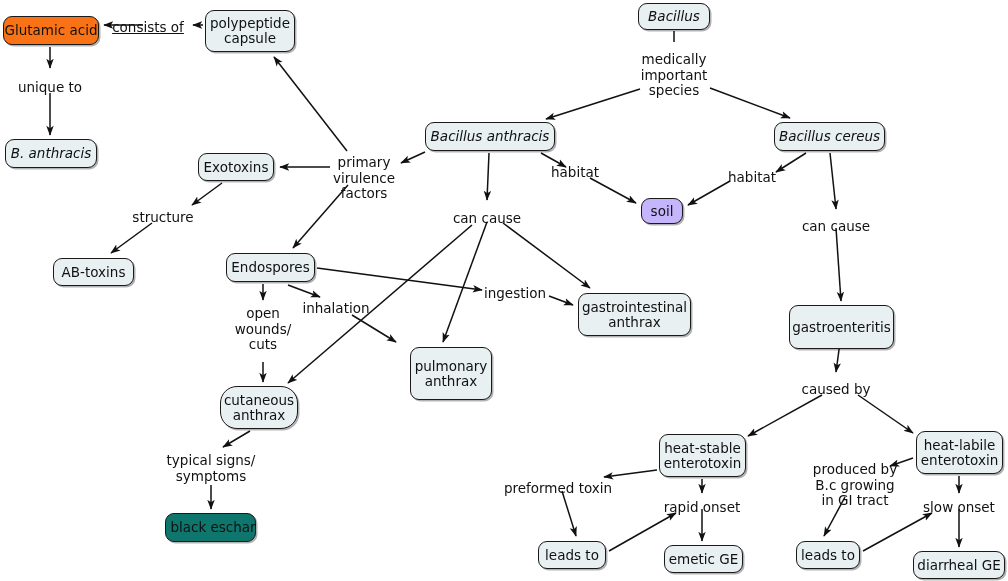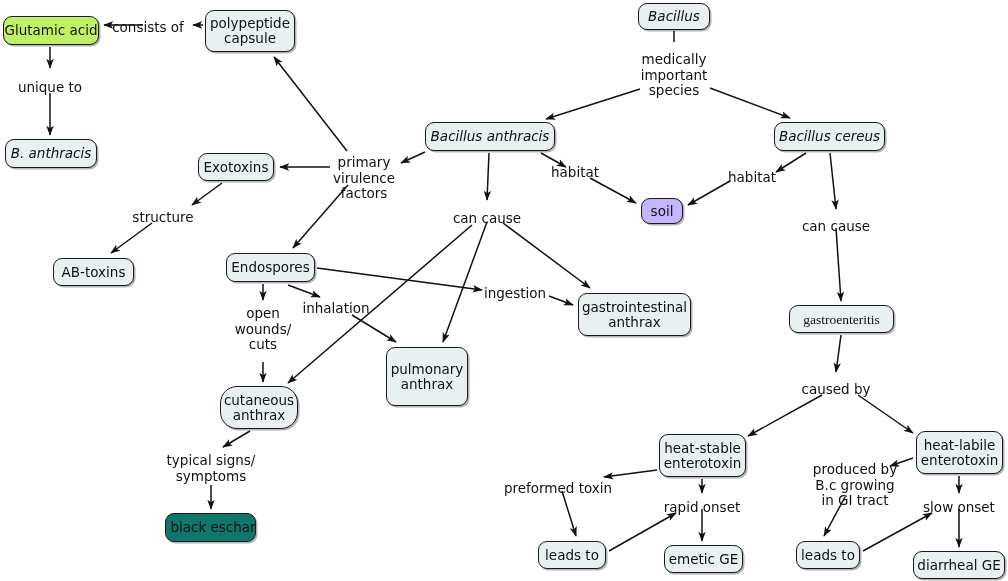--- a/index.html
+++ b/index.html
@@ -83,50 +83,50 @@
         <path d="M 609,551 L 676,513" fill="none" stroke="#111111" stroke-width="1.5" marker-end="url(#ah)"></path>
         <path d="M 702,509 L 702,541" fill="none" stroke="#111111" stroke-width="1.5" marker-end="url(#ah)"></path>
         <path d="M 913,458 L 890,466" fill="none" stroke="#111111" stroke-width="1.5" marker-end="url(#ah)"></path>
         <path d="M 959,476 L 959,493" fill="none" stroke="#111111" stroke-width="1.5" marker-end="url(#ah)"></path>
         <path d="M 845,497 L 824,536" fill="none" stroke="#111111" stroke-width="1.5" marker-end="url(#ah)"></path>
         <path d="M 863,551 L 932,513" fill="none" stroke="#111111" stroke-width="1.5" marker-end="url(#ah)"></path>
         <path d="M 959,509 L 959,547" fill="none" stroke="#111111" stroke-width="1.5" marker-end="url(#ah)"></path>
       </g>
   </svg>
   <div id="node-layer">
-      <div class="node" style="left: 3px; top: 16px; width: 96px; height: 29px; background: #bef264; border-color: rgb(26, 26, 26);">Glutamic acid</div>
+      <div class="node" style="left: 3px; top: 16px; width: 96px; height: 29px; background: #f97316; border-color: rgb(26, 26, 26);">Glutamic acid</div>
       <div class="node" style="left: 205px; top: 10px; width: 90px; height: 42px; background: rgb(232, 240, 242); border-color: rgb(26, 26, 26);">polypeptide
 capsule</div>
       <div class="node ital" style="left: 5px; top: 139px; width: 92px; height: 29px; background: rgb(232, 240, 242); border-color: rgb(26, 26, 26);">B. anthracis</div>
       <div class="node" style="left: 198px; top: 153px; width: 76px; height: 28px; background: rgb(232, 240, 242); border-color: rgb(26, 26, 26);">Exotoxins</div>
       <div class="node" style="left: 53px; top: 258px; width: 81px; height: 28px; background: rgb(232, 240, 242); border-color: rgb(26, 26, 26); border-radius: 9px;">AB-toxins</div>
       <div class="node" style="left: 226px; top: 253px; width: 89px; height: 29px; background: rgb(232, 240, 242); border-color: rgb(26, 26, 26);">Endospores</div>
       <div class="node" style="left: 220px; top: 386px; width: 78px; height: 43px; background: rgb(232, 240, 242); border-color: rgb(26, 26, 26); border-radius: 17px;">cutaneous
 anthrax</div>
       <div class="node" style="left: 165px; top: 513px; width: 91px; height: 29px; background: #0f766e; border-color: rgb(26, 26, 26); padding-left: 12px;">black eschar</div>
-      <div class="node" style="left: 386px; top: 347px; width: 82px; height: 59px; background: rgb(232, 240, 242); border-color: rgb(26, 26, 26);">pulmonary
+      <div class="node" style="left: 410px; top: 347px; width: 82px; height: 53px; background: rgb(232, 240, 242); border-color: rgb(26, 26, 26);">pulmonary
 anthrax</div>
       <div class="node ital" style="left: 425px; top: 122px; width: 130px; height: 29px; background: rgb(232, 240, 242); border-color: rgb(26, 26, 26);">Bacillus anthracis</div>
       <div class="node" style="left: 578px; top: 293px; width: 113px; height: 43px; background: rgb(232, 240, 242); border-color: rgb(26, 26, 26);">gastrointestinal
 anthrax</div>
       <div class="node" style="left: 641px; top: 198px; width: 42px; height: 26px; background: #c4b5fd; border-color: rgb(26, 26, 26);">soil</div>
       <div class="node ital" style="left: 638px; top: 3px; width: 72px; height: 27px; background: rgb(232, 240, 242); border-color: rgb(26, 26, 26);">Bacillus</div>
       <div class="node ital" style="left: 774px; top: 122px; width: 111px; height: 29px; background: rgb(232, 240, 242); border-color: rgb(26, 26, 26);">Bacillus cereus</div>
-      <div class="node" style="left: 789px; top: 305px; width: 105px; height: 28px; background: rgb(232, 240, 242); border-color: rgb(26, 26, 26); font-family: Liberation Serif, serif;">gastroenteritis</div>
+      <div class="node" style="left: 789px; top: 305px; width: 105px; height: 44px; background: rgb(232, 240, 242); border-color: rgb(26, 26, 26);">gastroenteritis</div>
       <div class="node" style="left: 659px; top: 434px; width: 87px; height: 43px; background: rgb(232, 240, 242); border-color: rgb(26, 26, 26);">heat-stable
 enterotoxin</div>
       <div class="node" style="left: 916px; top: 431px; width: 87px; height: 43px; background: rgb(232, 240, 242); border-color: rgb(26, 26, 26);">heat-labile
 enterotoxin</div>
       <div class="node" style="left: 538px; top: 541px; width: 68px; height: 28px; background: rgb(232, 240, 242); border-color: rgb(26, 26, 26);">leads to</div>
       <div class="node" style="left: 664px; top: 545px; width: 79px; height: 28px; background: rgb(232, 240, 242); border-color: rgb(26, 26, 26);">emetic GE</div>
       <div class="node" style="left: 796px; top: 541px; width: 64px; height: 28px; background: rgb(232, 240, 242); border-color: rgb(26, 26, 26);">leads to</div>
       <div class="node" style="left: 913px; top: 551px; width: 92px; height: 28px; background: rgb(232, 240, 242); border-color: rgb(26, 26, 26);">diarrheal GE</div>
     </div>
   <div id="label-layer">
-      <div class="lbl" style="left: 148px; top: 20px;">consists of</div>
+      <div class="lbl" style="left: 148px; top: 20px; text-decoration: underline;">consists of</div>
       <div class="lbl" style="left: 50px; top: 80px;">unique to</div>
       <div class="lbl" style="left: 163px; top: 210px;">structure</div>
       <div class="lbl" style="left: 364px; top: 155px;">primary
 virulence
 factors</div>
       <div class="lbl" style="left: 336px; top: 301px;">inhalation</div>
       <div class="lbl" style="left: 263px; top: 306px;">open
 wounds/
 cuts</div>
       <div class="lbl" style="left: 211px; top: 453px;">typical signs/

